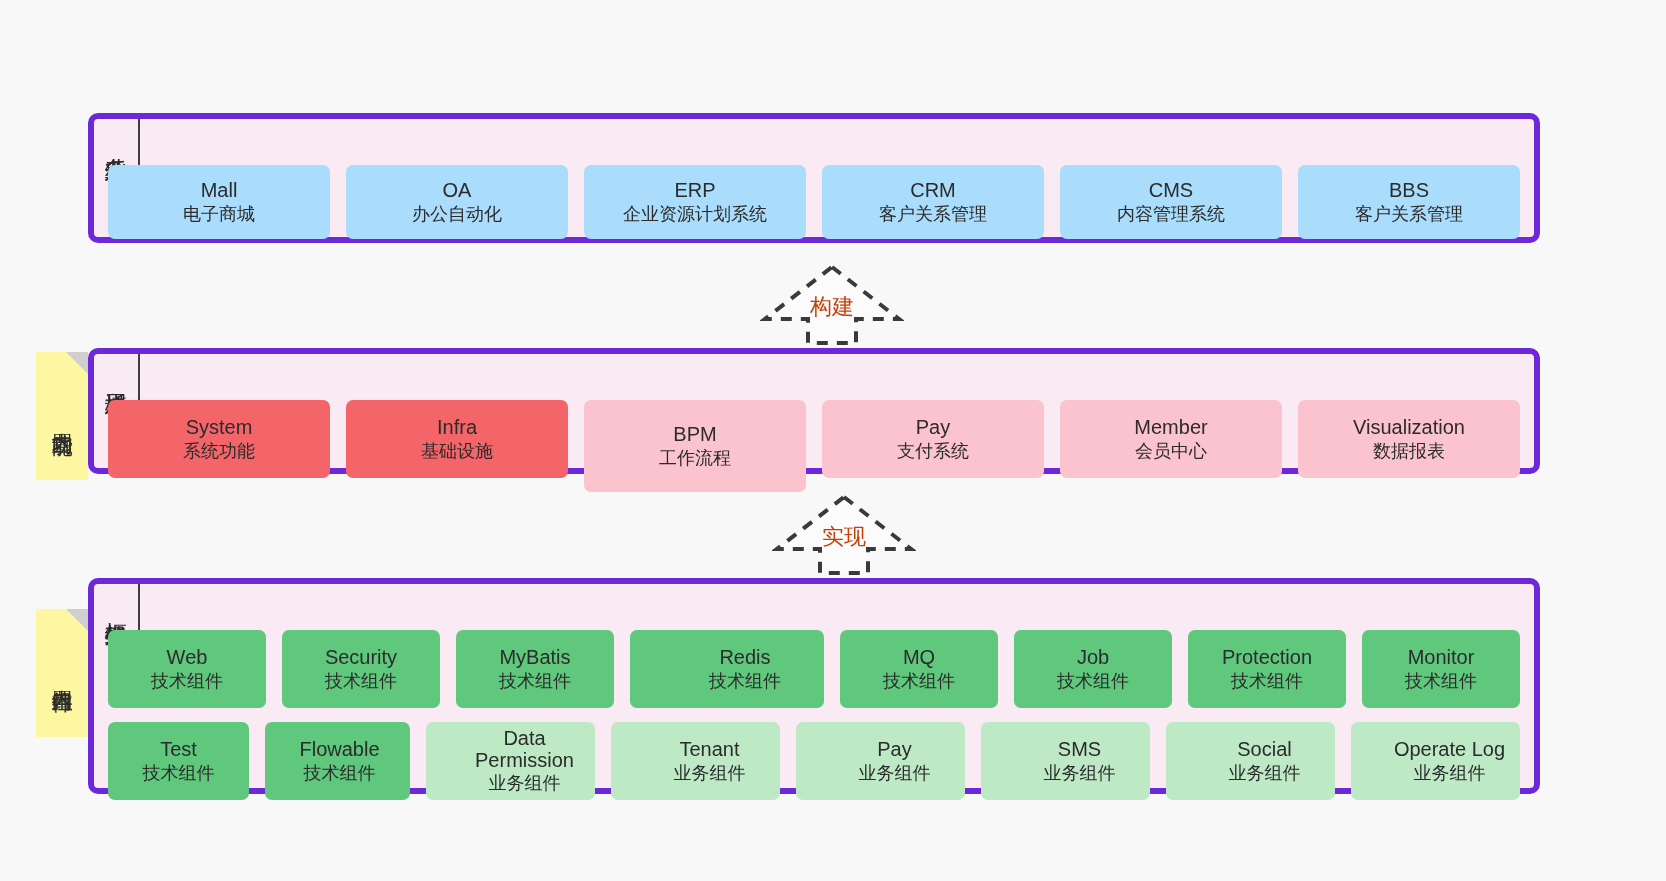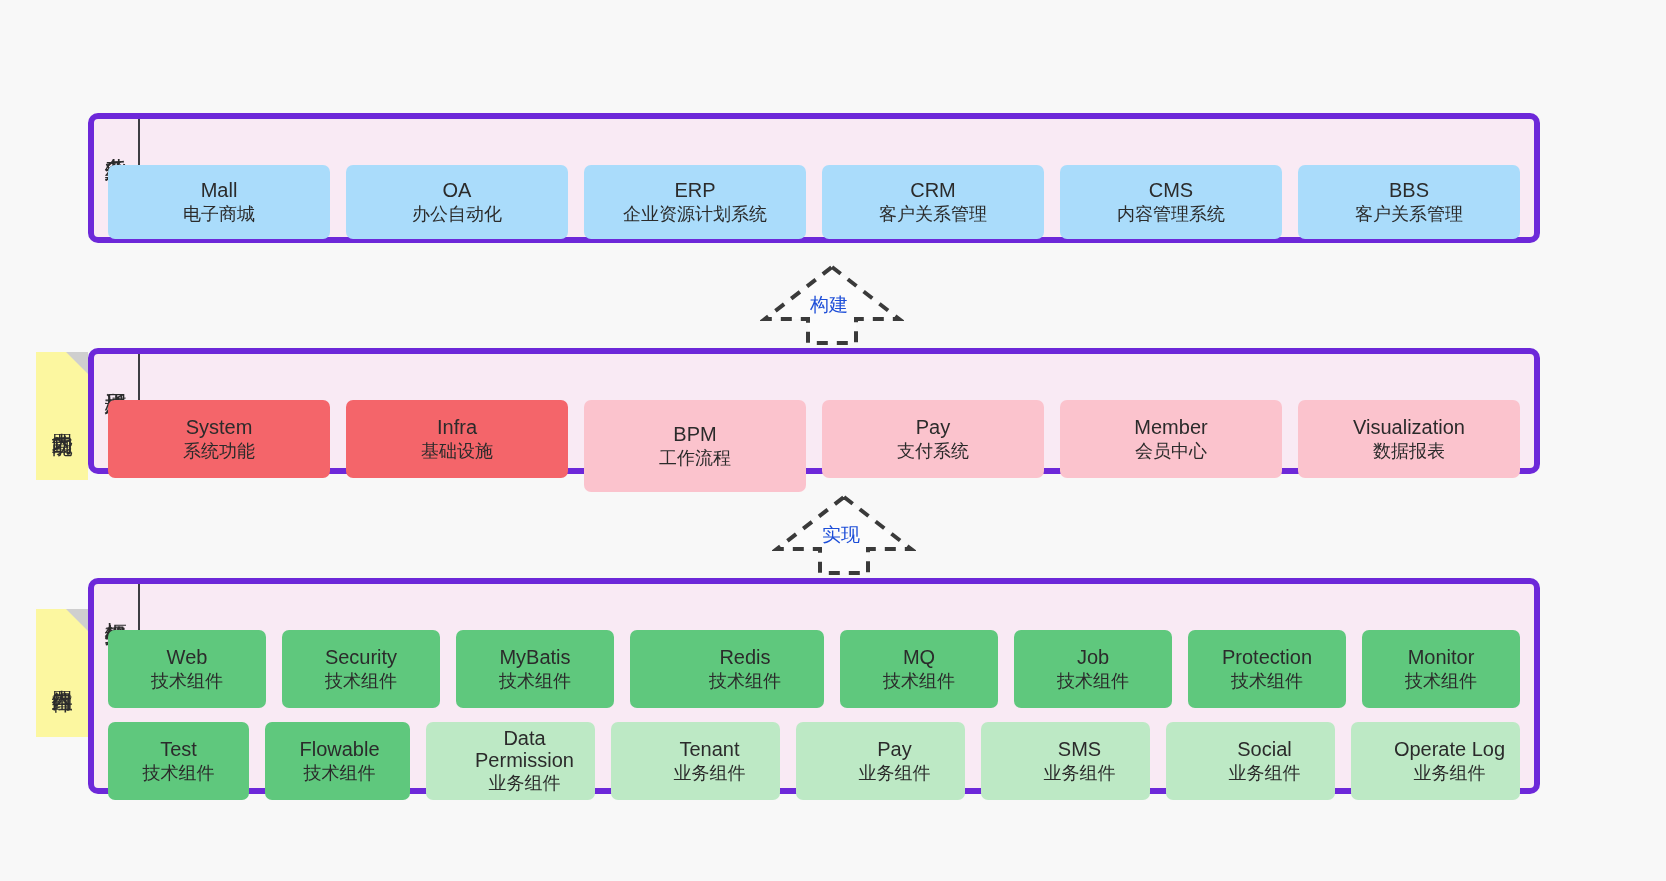--- a/index.html
+++ b/index.html
@@ -110,22 +110,22 @@
     border-top: 22px solid #cfcfcf;
   }
 
   
   .arrow {
     position: absolute;
   }
   .arrow svg { display: block; }
   .arrow-label {
     position: absolute;
-    font-size: 19px;
-    color: #1d4ed8;
+    font-size: 22px;
+    color: #c2410c;
     background: transparent;
     white-space: nowrap;
   }
 </style>
 </head>
 <body>
 
 <div id="canvas">
 
   <div class="layer" id="layer-business" style="left:88px; top:113px; width:1452px; height:130px;">

